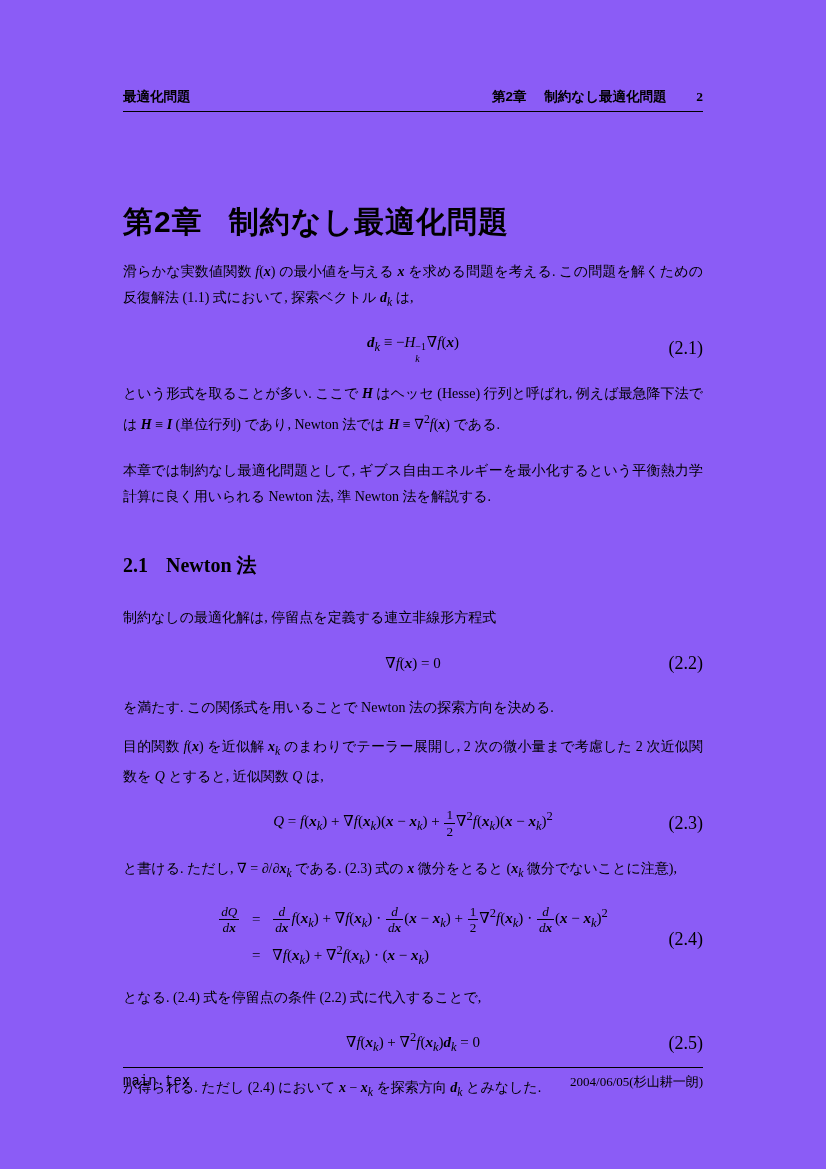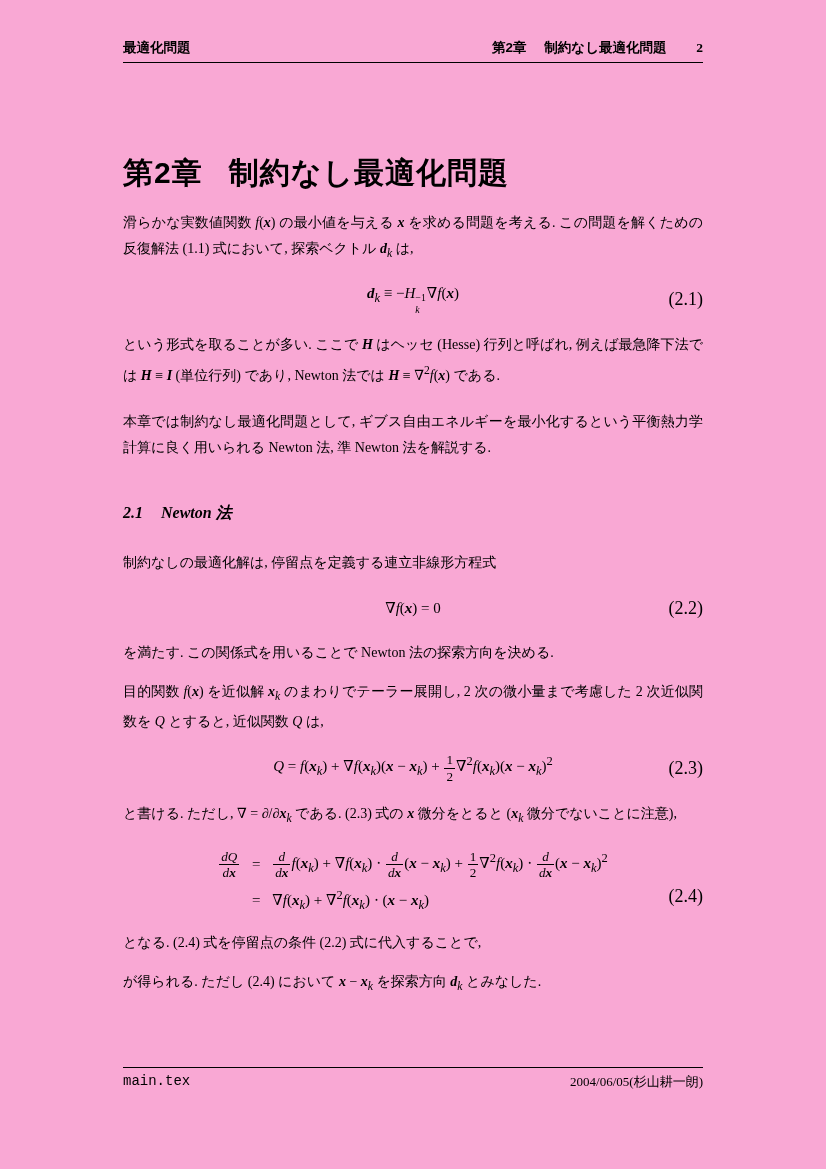--- a/index.html
+++ b/index.html
@@ -1,34 +1,34 @@
 <!DOCTYPE html>
 <html lang="ja"><head>
 <meta charset="utf-8">
 <style>
   html,body{margin:0;padding:0;background:#ffffff;}
   body{width:826px;height:1169px;position:relative;
        font-family:"Liberation Serif","DejaVu Serif",serif;color:#000;}
-  .page{position:absolute;inset:0;background:#f9a8d4;box-sizing:border-box;
-        padding:39px 123px 0 123px;}
+  .page{position:absolute;inset:0;background:#8b5cf6;box-sizing:border-box;
+        padding:88px 123px 0 123px;}
   
   .running-head{display:flex;justify-content:space-between;align-items:baseline;
         font-family:"Liberation Sans","DejaVu Sans",sans-serif;font-weight:bold;
         font-size:13.5px;padding-bottom:5px;border-bottom:1.3px solid #000;}
   .rh-right span{margin-left:14px;}
   .rh-right .rh-page{margin-left:26px;font-family:"Liberation Serif",serif;}
   .page-footer{position:absolute;left:123px;right:123px;bottom:78px;
         border-top:1.3px solid #000;padding-top:5px;
         display:flex;justify-content:space-between;font-size:13px;}
   .footer-file{font-family:"Liberation Mono","DejaVu Sans Mono",monospace;font-size:14px;}
   
   h1.chapter{font-family:"Liberation Sans","DejaVu Sans",sans-serif;
         font-size:30px;font-weight:bold;margin:90px 0 16px 0;letter-spacing:1px;}
   h1.chapter .chap-no{margin-right:26px;}
-  h2.section{font-size:16px;font-weight:bold;margin:42px 0 26px 0;font-style:italic;}
+  h2.section{font-size:20px;font-weight:bold;margin:42px 0 26px 0;}
   h2.section .sec-no{margin-right:18px;}
   
   p.body{font-size:14px;line-height:26px;text-align:justify;margin:13px 0;}
   p.body.tight{margin-bottom:6px;}
   
   .it{font-style:italic;}
   .bi{font-style:italic;font-weight:bold;}
   i{font-family:"Liberation Serif","DejaVu Serif",serif;}
   .equation{position:relative;margin:17px 0;font-size:15px;
         display:flex;align-items:center;min-height:30px;}
@@ -40,21 +40,21 @@
   .frac>.den{border-top:1px solid #000;}
   .supsub{display:inline-flex;flex-direction:column;align-items:flex-start;
         vertical-align:-0.35em;font-size:0.66em;line-height:1.15;margin-right:1px;}
   
   .eq-align{position:relative;margin:17px 0;font-size:15px;}
   .align-grid{display:grid;grid-template-columns:auto 16px auto;justify-content:center;
         column-gap:8px;row-gap:7px;align-items:center;gap:8px;}
   .al-l{text-align:right;}
   .al-rel{text-align:center;}
   .al-r{text-align:left;}
-  .eq-align .eq-no{top:auto;bottom:6px;transform:none;}
+  .eq-align .eq-no{top:auto;bottom:18px;transform:none;}
 </style>
 </head>
 <body>
 
 <div class="page">
 
   <header class="running-head">
     <span>最適化問題</span>
     <span class="rh-right">
       <span>第2章</span>
@@ -110,20 +110,24 @@
       <span class="al-r"><span class="frac"><span><i>d</i></span><span class="den"><i>d</i><b class="bi">x</b></span></span><i>f</i>(<b class="bi">x</b><sub class="it">k</sub>) + ∇<i>f</i>(<b class="bi">x</b><sub class="it">k</sub>) ⋅ <span class="frac"><span><i>d</i></span><span class="den"><i>d</i><b class="bi">x</b></span></span>(<b class="bi">x</b> − <b class="bi">x</b><sub class="it">k</sub>) + <span class="frac"><span>1</span><span class="den">2</span></span>∇<sup>2</sup><i>f</i>(<b class="bi">x</b><sub class="it">k</sub>) ⋅ <span class="frac"><span><i>d</i></span><span class="den"><i>d</i><b class="bi">x</b></span></span>(<b class="bi">x</b> − <b class="bi">x</b><sub class="it">k</sub>)<sup>2</sup></span>
       <span class="al-l"></span>
       <span class="al-rel">=</span>
       <span class="al-r">∇<i>f</i>(<b class="bi">x</b><sub class="it">k</sub>) + ∇<sup>2</sup><i>f</i>(<b class="bi">x</b><sub class="it">k</sub>) ⋅ (<b class="bi">x</b> − <b class="bi">x</b><sub class="it">k</sub>)</span>
     </div>
     <span class="eq-no">(2.4)</span>
   </div>
 
   <p class="body tight">となる. (2.4) 式を停留点の条件 (2.2) 式に代入することで,</p>
 
+  <div class="equation">
+    <span class="eq-body">∇<i>f</i>(<b class="bi">x</b><sub class="it">k</sub>) + ∇<sup>2</sup><i>f</i>(<b class="bi">x</b><sub class="it">k</sub>)<b class="bi">d</b><sub class="it">k</sub> = 0</span>
+    <span class="eq-no">(2.5)</span>
+  </div>
 
   <p class="body">が得られる. ただし (2.4) において <b class="bi">x</b> − <b class="bi">x</b><sub class="it">k</sub> を探索方向 <b class="bi">d</b><sub class="it">k</sub> とみなした.</p>
 
   <footer class="page-footer">
     <span class="footer-file">main.tex</span>
     <span>2004/06/05(杉山耕一朗)</span>
   </footer>
 
 </div>
 

